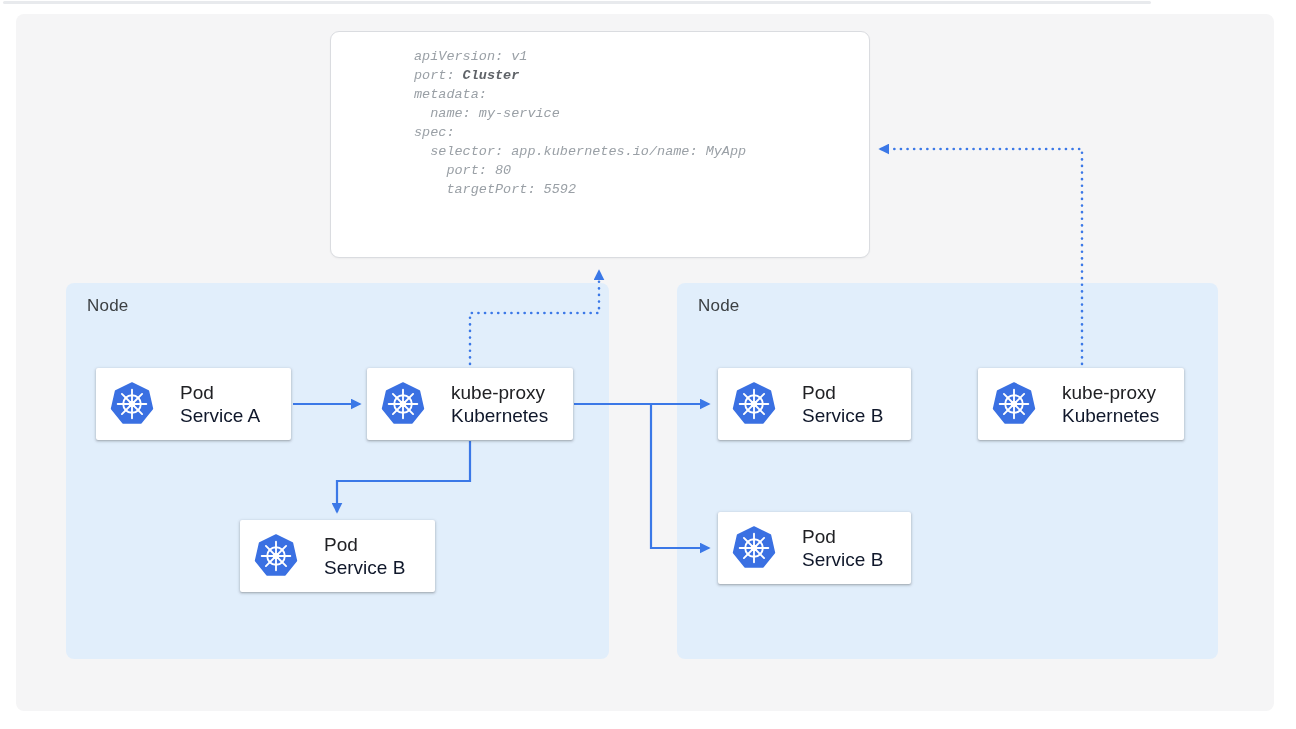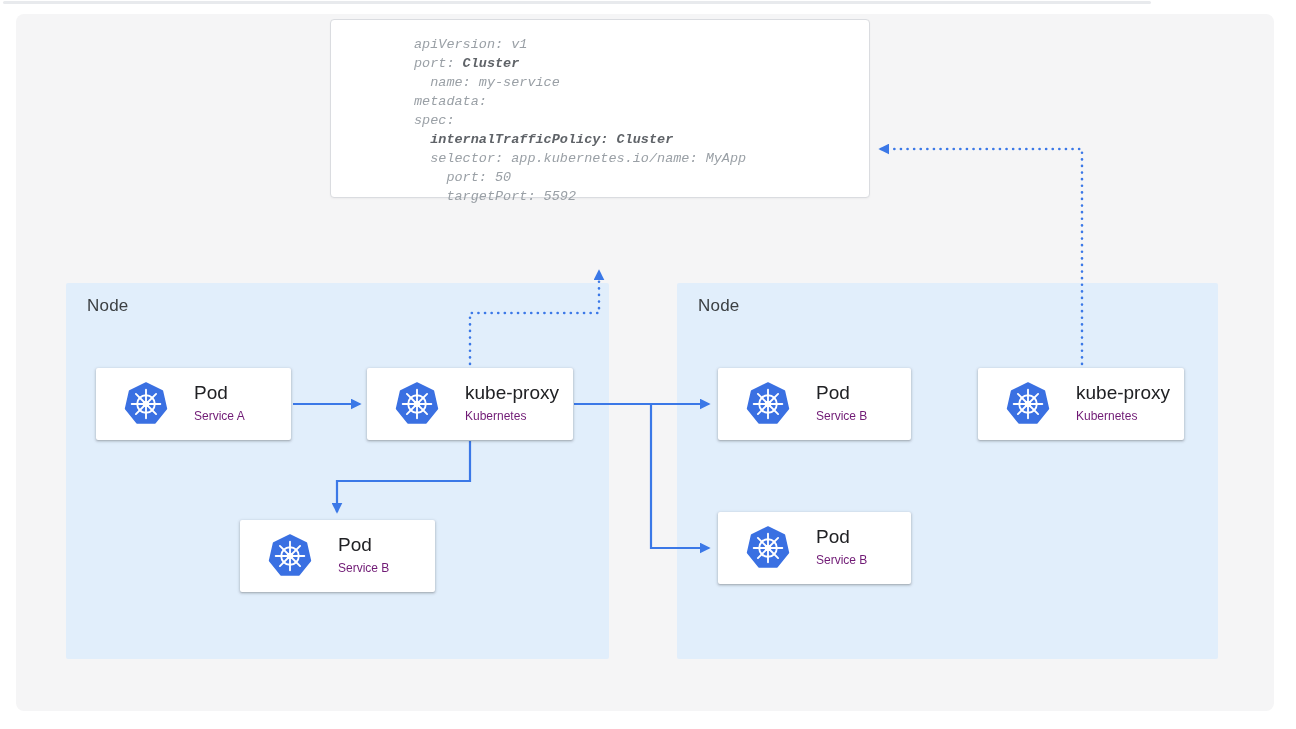--- a/index.html
+++ b/index.html
@@ -12,35 +12,35 @@
   }
   *{margin:0;padding:0;box-sizing:border-box;}
   html,body{background:#fff;}
   body{font-family:"Liberation Sans",sans-serif;}
   .page{position:relative;width:1296px;height:729px;background:#ffffff;overflow:hidden;}
 
   .top-rule{position:absolute;left:3px;top:1px;width:1148px;height:3px;background:#e8eaed;border-radius:3px;}
 
   .panel{position:absolute;left:16px;top:14px;width:1258px;height:697px;background:var(--panel-bg);border-radius:8px;}
 
-  .node{position:absolute;background:var(--node-fill);border-radius:2px;}
+  .node{position:absolute;background:var(--node-fill);border-radius:8px;}
   .node-left{left:66px;top:283px;width:543px;height:376px;}
   .node-right{left:677px;top:283px;width:541px;height:376px;}
   .node-label{position:absolute;left:21px;top:13px;font-size:17px;color:#3c4043;letter-spacing:.2px;}
 
-  .yaml-card{position:absolute;left:330px;top:19px;width:540px;height:179px;background:#fff;border:1px solid #dadce0;border-radius:4px;box-shadow:0 1px 2px rgba(0,0,0,.04);}
+  .yaml-card{position:absolute;left:330px;top:31px;width:540px;height:227px;background:#fff;border:1px solid #dadce0;border-radius:9px;box-shadow:0 1px 2px rgba(0,0,0,.04);}
   .code{position:absolute;left:83px;top:15px;font-family:"Liberation Mono",monospace;font-style:italic;font-size:13.5px;line-height:19px;color:var(--code-text);}
   .code-line{white-space:pre;}
   .code-line .b{color:var(--code-bold);font-weight:700;}
 
-  .card{position:absolute;height:72px;background:#fff;border-radius:2px;box-shadow:0 1px 2px rgba(60,64,67,.3),0 1px 3px 1px rgba(60,64,67,.12);display:flex;align-items:center;padding-left:28px;}
+  .card{position:absolute;height:72px;background:#fff;border-radius:2px;box-shadow:0 1px 2px rgba(60,64,67,.3),0 1px 3px 1px rgba(60,64,67,.12);display:flex;align-items:center;padding-left:14px;}
   .card .icon{width:44px;height:44px;flex:0 0 auto;}
   .card .txt{margin-left:26px;display:flex;flex-direction:column;}
   .card .title{font-size:19px;line-height:24px;color:#202124;}
-  .card .subtitle{font-size:12px;line-height:22px;color:#701a75;}
+  .card .subtitle{font-size:19px;line-height:22px;color:#0f172a;}
 
   .card-pod-a{left:96px;top:368px;width:195px;}
   .card-kproxy-l{left:367px;top:368px;width:206px;}
   .card-pod-b-l{left:240px;top:520px;width:195px;}
   .card-pod-b-rt{left:718px;top:368px;width:193px;}
   .card-pod-b-rb{left:718px;top:512px;width:193px;}
   .card-kproxy-r{left:978px;top:368px;width:206px;}
 
   .arrows{position:absolute;left:0;top:0;width:1296px;height:729px;pointer-events:none;}
   .arrows .solid{stroke:var(--accent-blue);stroke-width:2.2;fill:none;}
@@ -78,26 +78,25 @@
   </div>
 
   <div class="node node-right">
     <div class="node-label">Node</div>
   </div>
 
   <div class="yaml-card">
     <div class="code">
       <div class="code-line"><span>apiVersion: v1</span><span class="b"></span><span></span></div>
       <div class="code-line"><span>port: </span><span class="b">Cluster</span><span></span></div>
+      <div class="code-line"><span>metadata:</span><span class="b"></span><span></span></div>
       <div class="code-line"><span>  name: my-service</span><span class="b"></span><span></span></div>
-      <div class="code-line"><span>metadata:</span><span class="b"></span><span></span></div>
       <div class="code-line"><span>spec:</span><span class="b"></span><span></span></div>
-      <div class="code-line"><span>  </span><span class="b">internalTrafficPolicy: Cluster</span><span></span></div>
       <div class="code-line"><span>  selector: app.kubernetes.io/name: MyApp</span><span class="b"></span><span></span></div>
-      <div class="code-line"><span>    port: 50</span><span class="b"></span><span></span></div>
+      <div class="code-line"><span>    port: 80</span><span class="b"></span><span></span></div>
       <div class="code-line"><span>    targetPort: 5592</span><span class="b"></span><span></span></div>
     </div>
   </div>
 
   <svg class="arrows" viewBox="0 0 1296 729">
     <defs>
       <marker id="ah" viewBox="0 0 10 10" refX="8.5" refY="5" markerWidth="11" markerHeight="11" orient="auto" markerUnits="userSpaceOnUse">
         <path d="M0 0 L10 5 L0 10 Z"></path>
       </marker>
     </defs>

